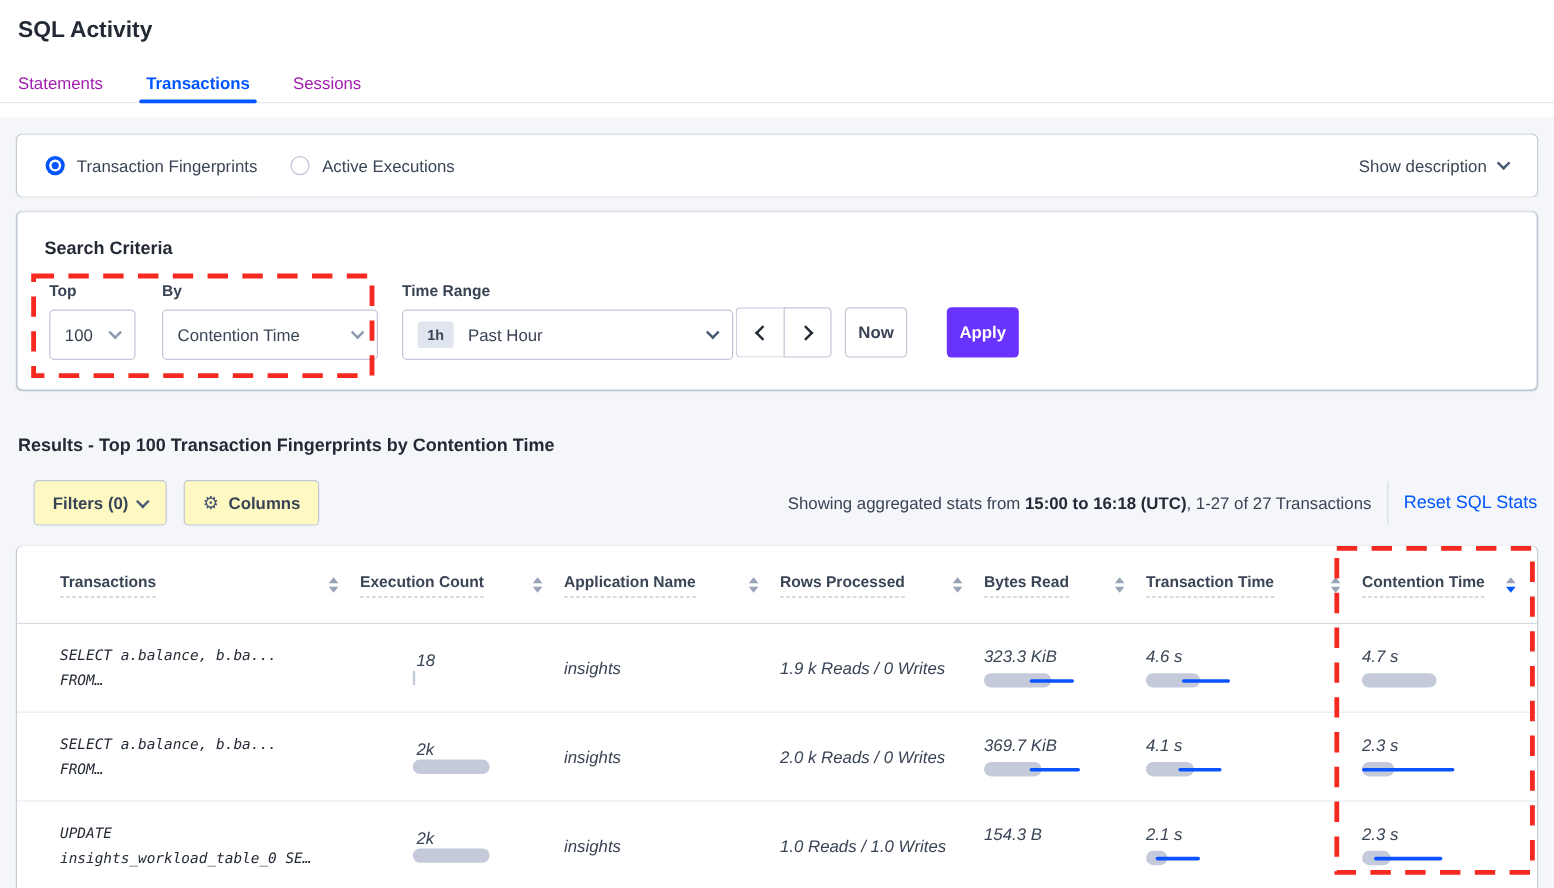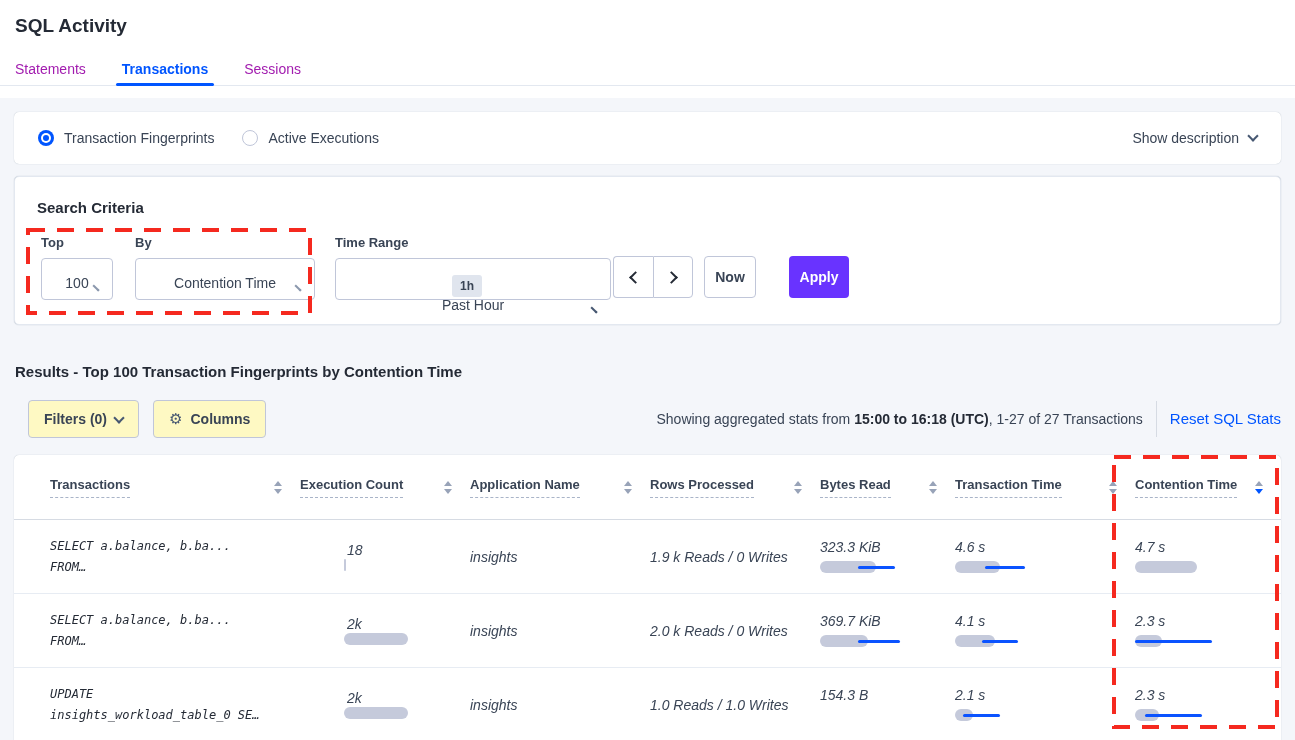--- a/index.html
+++ b/index.html
@@ -34,21 +34,21 @@
 
   .chev { width:8px; height:8px; border-right:2px solid #475872; border-bottom:2px solid #475872; transform:rotate(45deg); margin-top:-4px; }
   .chev.light { border-color:#8b98ad; }
 
   
   .criteria-card { left:14px; top:176px; width:1267px; height:149px; border:1px solid #e3e8f0; }
   .criteria-title { font-size:15px; font-weight:bold; color:#242a35; padding:22px 0 0 22px; }
   .criteria-row { position:absolute; left:0; top:58px; width:100%; }
   .field { position:absolute; }
   .field-label { font-size:13px; font-weight:bold; color:#394455; margin-bottom:8px; }
-  .select { height:42px; background:#fff; border:1px solid #c0c6d9; border-radius:4px; display:flex; align-items:center; padding:16px 12px; font-size:14px; color:#394455; cursor:pointer;flex-direction:column; }
+  .select { height:42px; background:#fff; border:1px solid #c0c6d9; border-radius:4px; display:flex; align-items:center; padding:16px 12px; font-size:14px; color:#394455; cursor:pointer; }
   .select .chev { margin-left:auto; }
   .f-top { left:26px; top:0; } .f-top .select { width:72px; }
   .f-by { left:120px; top:0; } .f-by .select { width:180px; }
   .f-time { left:308px; top:0;margin-left:12px; } .f-time .select { width:276px; }
   .time-badge { background:#e0e5ee; border-radius:3px; font-size:12px; font-weight:bold; color:#394455; padding:4px 8px; margin-right:12px; }
   .arrow-group { position:absolute; left:598px; top:21px; display:flex; }
   .arrow-btn { width:40px; height:42px; background:#fff; border:1px solid #c0c6d9; display:flex; align-items:center; justify-content:center; cursor:pointer; }
   .arrow-btn:first-child { border-radius:4px 0 0 4px; border-right:none; }
   .arrow-btn:last-child { border-radius:0 4px 4px 0; }
   .achev { width:9px; height:9px; border-right:2.5px solid #242a35; border-bottom:2.5px solid #242a35; }

